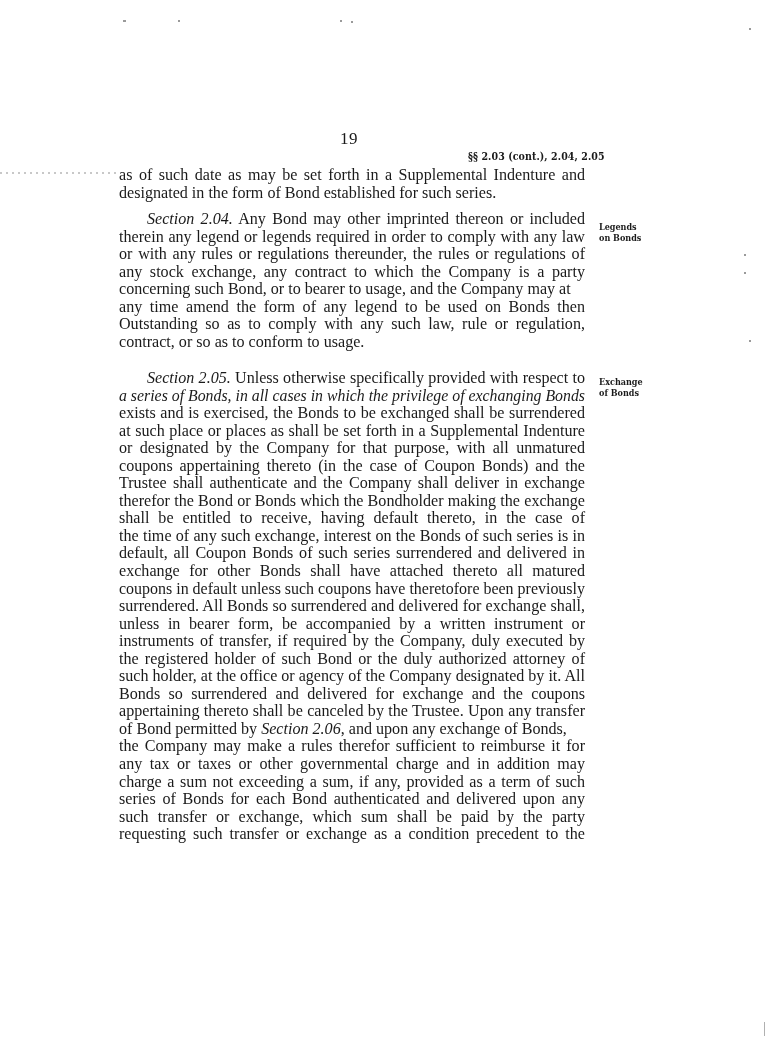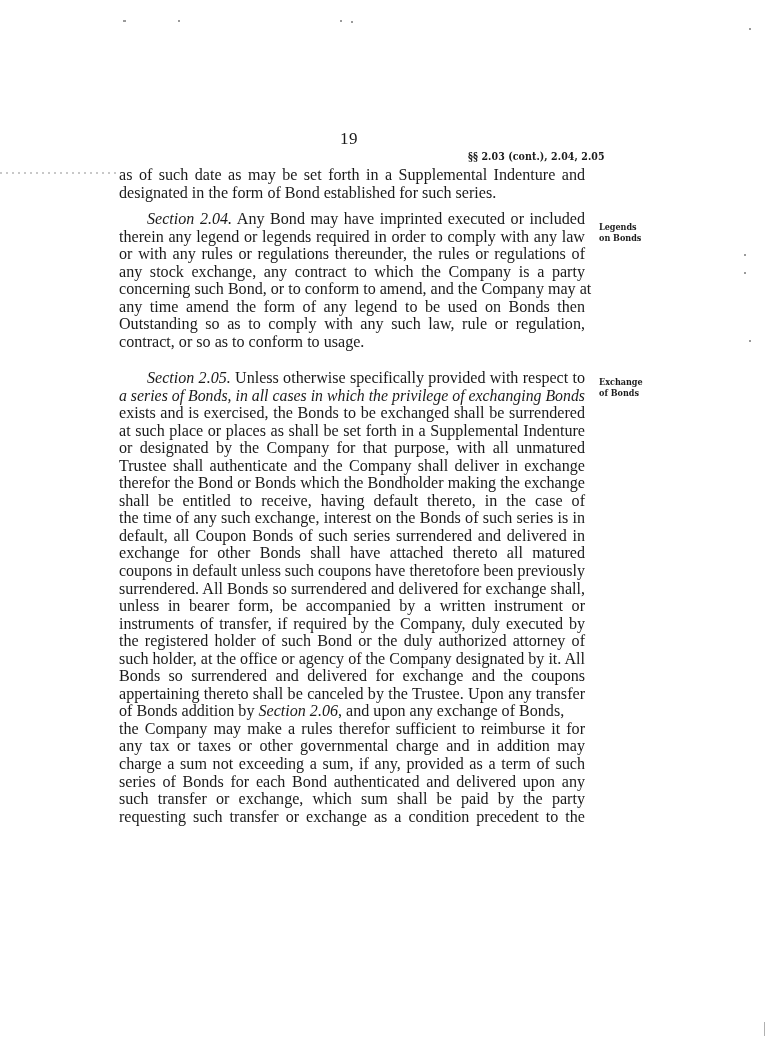--- a/index.html
+++ b/index.html
@@ -50,50 +50,51 @@
   <div>Exchange</div>
   <div>of Bonds</div>
 </div>
 
 <div class="body-block p1">
   <span class="line" style="text-align: center; display: block;"><span style="white-space: nowrap;">as of such date as may be set forth in a Supplemental Indenture and</span></span>
   <span class="line last">designated in the form of Bond established for such series.</span>
 </div>
 
 <div class="body-block p2">
-  <span class="line indent" style="text-align: left; display: block;"><span style="white-space: nowrap;"><em>Section 2.04.</em><span> Any Bond may have imprinted executed or included</span></span></span>
+  <span class="line indent" style="text-align: left; display: block;"><span style="white-space: nowrap;"><em>Section 2.04.</em><span> Any Bond may other imprinted thereon or included</span></span></span>
   <span class="line" style="text-align: left; display: block;"><span style="white-space: nowrap;">therein any legend or legends required in order to comply with any law</span></span>
   <span class="line" style="text-align: left; display: block;"><span style="white-space: nowrap;">or with any rules or regulations thereunder, the rules or regulations of</span></span>
   <span class="line" style="text-align: left; display: block;"><span style="white-space: nowrap;">any stock exchange, any contract to which the Company is a party</span></span>
-  <span class="line" style="text-align: left; display: block;"><span style="white-space: nowrap; display: inline-block; transform-origin: left center; transform: scaleX(0.998694);">concerning such Bond, or to conform to amend, and the Company may at</span></span>
+  <span class="line" style="text-align: left; display: block;"><span style="white-space: nowrap; display: inline-block; transform-origin: left center; transform: scaleX(0.998694);">concerning such Bond, or to bearer to usage, and the Company may at</span></span>
   <span class="line" style="text-align: left; display: block;"><span style="white-space: nowrap;">any time amend the form of any legend to be used on Bonds then</span></span>
   <span class="line" style="text-align: left; display: block;"><span style="white-space: nowrap;">Outstanding so as to comply with any such law, rule or regulation,</span></span>
   <span class="line last">contract, or so as to conform to usage.</span>
 </div>
 
 <div class="body-block p3">
   <span class="line indent" style="text-align: left; display: block;"><span style="white-space: nowrap;"><em>Section 2.05.</em><span> Unless otherwise specifically provided with respect to</span></span></span>
   <span class="line" style="text-align: left; display: block;"><span style="white-space: nowrap; display: inline-block; transform-origin: left center; transform: scaleX(0.983511);"><em>a series of Bonds, in all cases in which the privilege of exchanging Bonds</em></span></span>
   <span class="line" style="text-align: left; display: block;"><span style="white-space: nowrap;">exists and is exercised, the Bonds to be exchanged shall be surrendered</span></span>
   <span class="line" style="text-align: left; display: block;"><span style="white-space: nowrap;">at such place or places as shall be set forth in a Supplemental Indenture</span></span>
   <span class="line" style="text-align: left; display: block;"><span style="white-space: nowrap;">or designated by the Company for that purpose, with all unmatured</span></span>
+  <span class="line" style="text-align: left; display: block;"><span style="white-space: nowrap;">coupons appertaining thereto (in the case of Coupon Bonds) and the</span></span>
   <span class="line" style="text-align: left; display: block;"><span style="white-space: nowrap;">Trustee shall authenticate and the Company shall deliver in exchange</span></span>
   <span class="line" style="text-align: left; display: block;"><span style="white-space: nowrap;">therefor the Bond or Bonds which the Bondholder making the exchange</span></span>
   <span class="line" style="text-align: left; display: block;"><span style="white-space: nowrap;">shall be entitled to receive, having default thereto, in the case of</span></span>
   <span class="line" style="text-align: left; display: block;"><span style="white-space: nowrap; margin-top: 40px;">the time of any such exchange, interest on the Bonds of such series is in</span></span>
   <span class="line" style="text-align: left; display: block;"><span style="white-space: nowrap;">default, all Coupon Bonds of such series surrendered and delivered in</span></span>
   <span class="line" style="text-align: left; display: block;"><span style="white-space: nowrap;">exchange for other Bonds shall have attached thereto all matured</span></span>
   <span class="line" style="text-align: right; display: block;"><span style="white-space: nowrap; display: inline-block; transform-origin: left center; transform: scaleX(0.99205);">coupons in default unless such coupons have theretofore been previously</span></span>
   <span class="line" style="text-align: left; display: block;"><span style="white-space: nowrap;">surrendered. All Bonds so surrendered and delivered for exchange shall,</span></span>
   <span class="line" style="text-align: left; display: block;"><span style="white-space: nowrap;">unless in bearer form, be accompanied by a written instrument or</span></span>
   <span class="line" style="text-align: left; display: block;"><span style="white-space: nowrap;">instruments of transfer, if required by the Company, duly executed by</span></span>
   <span class="line" style="text-align: center; display: block;"><span style="white-space: nowrap;">the registered holder of such Bond or the duly authorized attorney of</span></span>
   <span class="line" style="text-align: left; display: block;"><span style="white-space: nowrap; display: inline-block; transform-origin: left center; transform: scaleX(0.997859);">such holder, at the office or agency of the Company designated by it. All</span></span>
   <span class="line" style="text-align: left; display: block;"><span style="white-space: nowrap;">Bonds so surrendered and delivered for exchange and the coupons</span></span>
   <span class="line" style="text-align: left; display: block;"><span style="white-space: nowrap;">appertaining thereto shall be canceled by the Trustee. Upon any transfer</span></span>
-  <span class="line" style="text-align: left; display: block;"><span style="white-space: nowrap; display: inline-block; transform-origin: left center; transform: scaleX(0.999966);"><span>of Bonds addition by </span><em>Section 2.06</em><span>, and upon any exchange of Bonds,</span></span></span>
+  <span class="line" style="text-align: left; display: block;"><span style="white-space: nowrap; display: inline-block; transform-origin: left center; transform: scaleX(0.999966);"><span>of Bond permitted by </span><em>Section 2.06</em><span>, and upon any exchange of Bonds,</span></span></span>
   <span class="line" style="text-align: left; display: block;"><span style="white-space: nowrap;">the Company may make a rules therefor sufficient to reimburse it for</span></span>
   <span class="line" style="text-align: left; display: block;"><span style="white-space: nowrap;">any tax or taxes or other governmental charge and in addition may</span></span>
   <span class="line" style="text-align: left; display: block;"><span style="white-space: nowrap;">charge a sum not exceeding a sum, if any, provided as a term of such</span></span>
   <span class="line" style="text-align: left; display: block;"><span style="white-space: nowrap;">series of Bonds for each Bond authenticated and delivered upon any</span></span>
   <span class="line" style="text-align: left; display: block;"><span style="white-space: nowrap;">such transfer or exchange, which sum shall be paid by the party</span></span>
   <span class="line" style="text-align: left; display: block;"><span style="white-space: nowrap;">requesting such transfer or exchange as a condition precedent to the</span></span>
 </div>
 
 </body></html>

